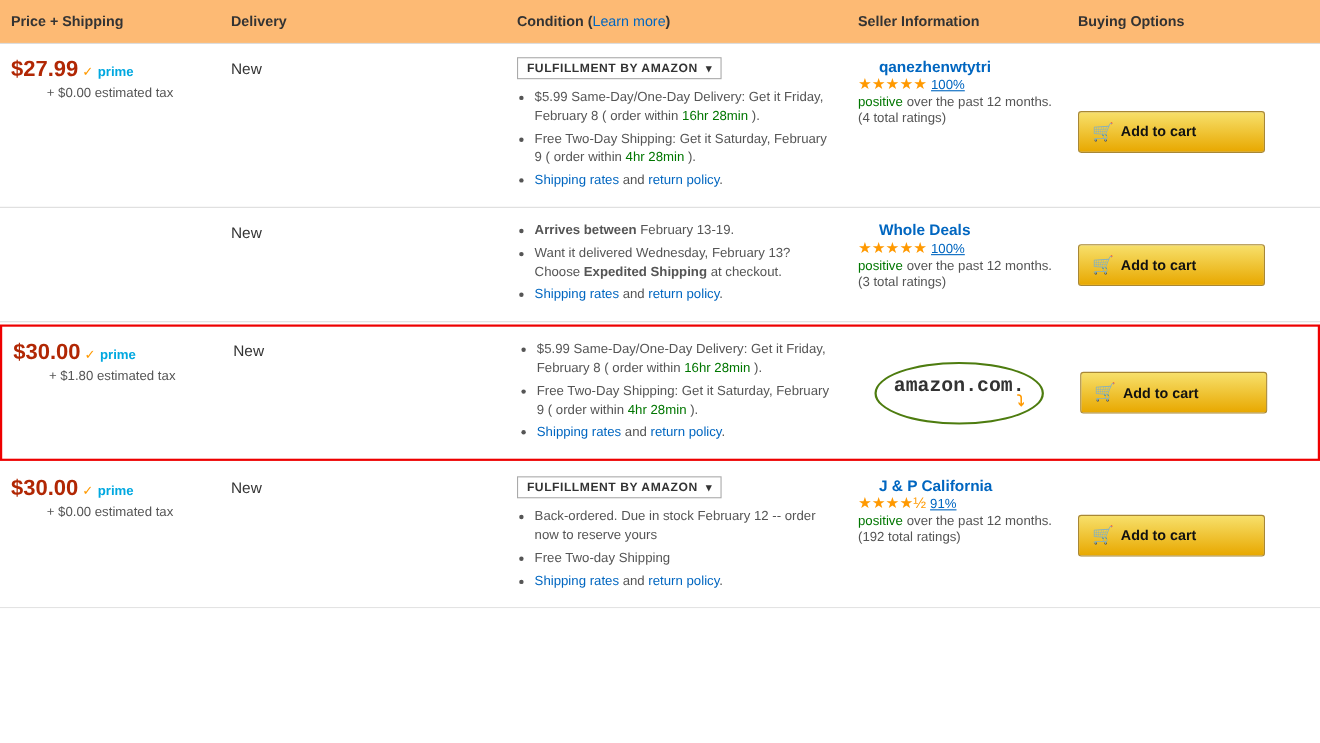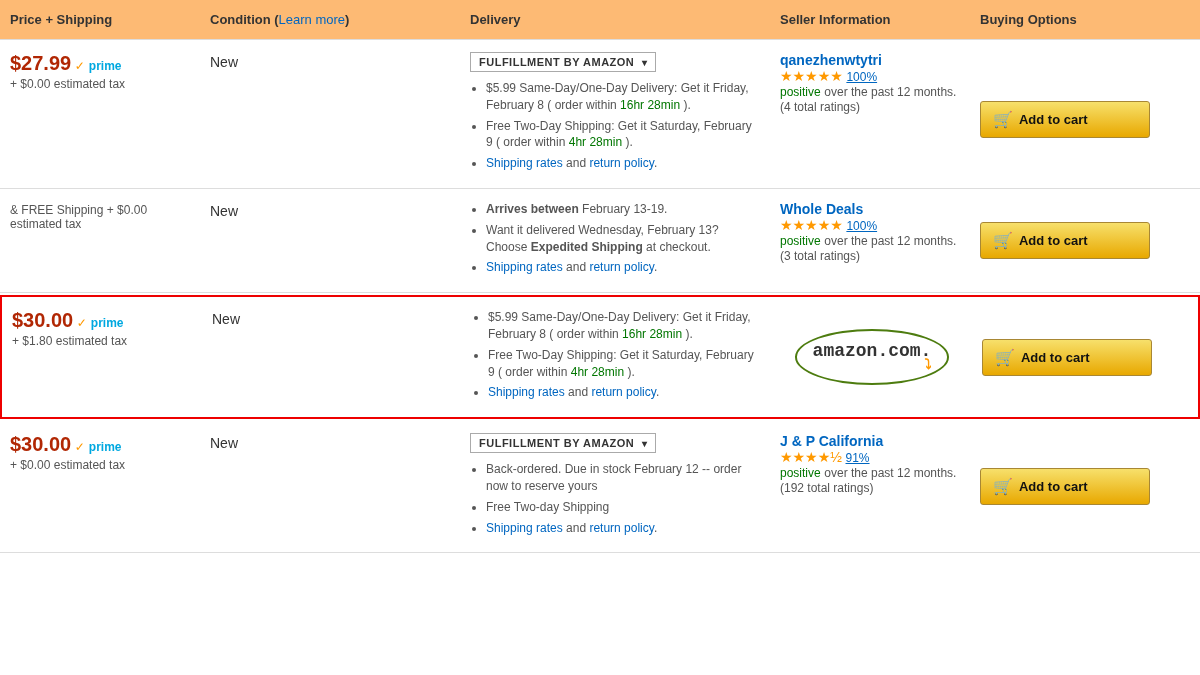--- a/index.html
+++ b/index.html
@@ -54,20 +54,21 @@
       margin-left: 4px;
     }
     .prime-check {
       color: #f90;
       font-size: 12px;
     }
     .tax-info {
       color: #555;
       font-size: 12px;
       margin-top: 2px;
+      text-align: center;
     }
 
     
     .condition-text {
       font-size: 14px;
       color: #333;
       padding-top: 2px;
     }
 
     
@@ -108,20 +109,21 @@
       cursor: pointer;
     }
 
     
     .seller-name {
       color: #0066c0;
       font-size: 14px;
       font-weight: bold;
       text-decoration: none;
       cursor: pointer;
+      margin-left: 19px;
     }
     .stars {
       color: #f90;
       font-size: 14px;
     }
     .rating-link {
       color: #0066c0;
       text-decoration: underline;
       cursor: pointer;
       font-size: 12px;
@@ -195,24 +197,24 @@
       font-size: 14px;
     }
   </style>
 </head>
 <body>
 
 <div id="app">
 
   <div class="table-header">
     <div class="col-header">Price + Shipping</div>
+    <div class="col-header">Delivery</div>
     <div class="col-header">
       <span>Condition (</span><a class="learn-more">Learn more</a><span>)</span>
     </div>
-    <div class="col-header">Delivery</div>
     <div class="col-header">Seller Information</div>
     <div class="col-header">Buying Options</div>
   </div>
 
   <div class="table-row row-1">
     <div class="cell">
       <div>
         <span class="price-main">$27.99</span>
         <span class="prime-check"> ✓</span><span class="prime-badge">prime</span>
       </div>
@@ -239,21 +241,20 @@
     <div class="col-buying">
       <button class="add-to-cart-btn">
         <span class="cart-icon">🛒</span>
         <span>Add to cart</span>
       </button>
     </div>
   </div>
 
   <div class="table-row row-2">
     <div class="cell">
-      <div class="tax-info">&amp; FREE Shipping + $0.00 estimated tax</div>
     </div>
     <div class="cell">
       <div class="condition-text">New</div>
     </div>
     <div class="cell">
       <ul class="delivery-list">
         <li><span class="highlight-bold">Arrives between </span><span>February 13-19.</span></li>
         <li><span>Want it delivered Wednesday, February 13? Choose </span><span class="highlight-bold">Expedited Shipping</span><span> at checkout.</span></li>
         <li><a class="link-blue">Shipping rates</a><span> and </span><a class="link-blue">return policy</a><span>.</span></li>
       </ul>

